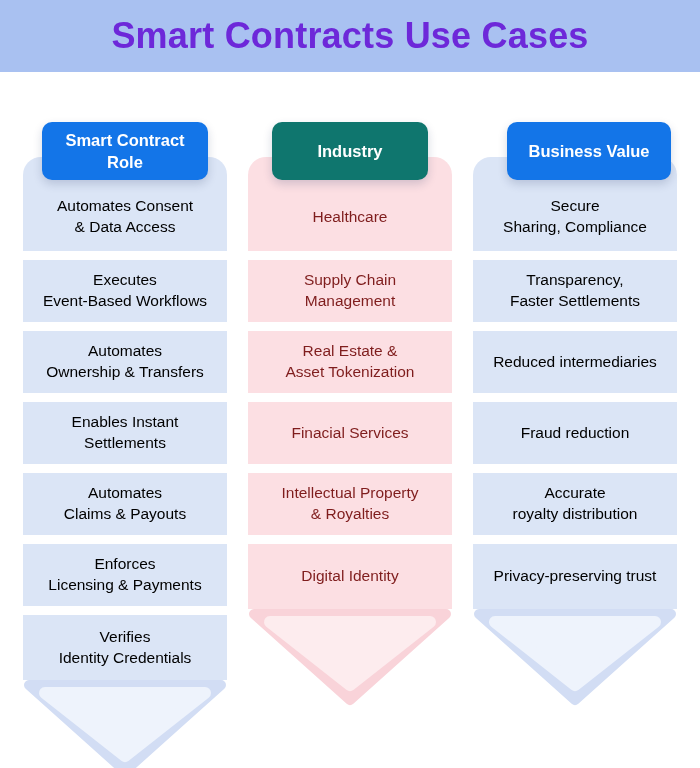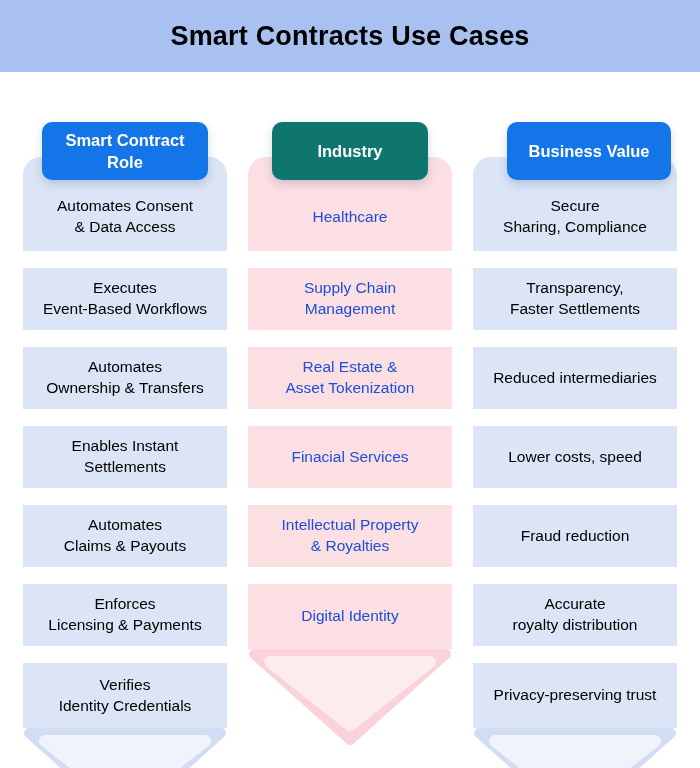--- a/index.html
+++ b/index.html
@@ -9,23 +9,23 @@
     font-family:"Liberation Sans", sans-serif;
     overflow:hidden;
   }
   .top-band{
     width:700px;height:72px;
     background:#a9c1f1;
     display:flex;align-items:center;justify-content:center;
   }
   .top-band h1{
     margin:0;
-    font-size:27px;
+    font-size:36px;
     font-weight:bold;
-    color:#000000;
+    color:#6d28d9;
     letter-spacing:.2px;
   }
   .columns{
     display:flex;
     gap:21px;
     padding:0 23px;
     margin-top:50px;
   }
   .column{
     width:204px;
@@ -57,31 +57,31 @@
   .row{
     width:100%;
     box-sizing:border-box;
     display:flex;align-items:center;justify-content:center;
     text-align:center;
     font-size:15.5px;
     font-weight:500;
     line-height:1.35;
     white-space:pre-line;
     height:62px;
-    margin-top:17px;
+    margin-top:9px;
   }
   .row.first{
     height:94px;
     margin-top:0;
     border-radius:18px 18px 0 0;
     padding-top:26px;
   }
   .row.last{height:65px;}
   .col-blue .row{background:#dbe5f6;color:#000000;}
-  .col-red  .row{background:#fcdfe3;color:#1d4ed8;}
+  .col-red  .row{background:#fcdfe3;color:#7f1d1d;}
   .col-blue{--rim:#d2ddf4;--inner:#eef3fc;}
   .col-red {--rim:#f9d3d9;--inner:#fdecee;}
   .pennant{display:block;width:204px;height:97px;}
   .pennant .outer{fill:var(--rim);stroke:var(--rim);stroke-width:10;stroke-linejoin:round;}
   .pennant .inner{fill:var(--inner);stroke:var(--inner);stroke-width:12;stroke-linejoin:round;}
 </style>
 </head>
 <body>
 
 <header class="top-band">
@@ -135,21 +135,20 @@
   </section>
 
   <section class="column col-blue col-3">
     <div class="badge">Business Value</div>
     <div class="rows">
       <div class="row first">Secure
 Sharing, Compliance</div>
       <div class="row">Transparency,
 Faster Settlements</div>
       <div class="row">Reduced intermediaries</div>
-      <div class="row">Lower costs, speed</div>
       <div class="row">Fraud reduction</div>
       <div class="row">Accurate
 royalty distribution</div>
       <div class="row last">Privacy-preserving trust</div>
       <svg class="pennant" viewBox="0 0 204 97" preserveAspectRatio="none">
         <path class="outer" d="M6 5 H198 L102 91 Z"></path>
         <path class="inner" d="M22 13 H182 L102 76 Z"></path>
       </svg>
     </div>
   </section>

